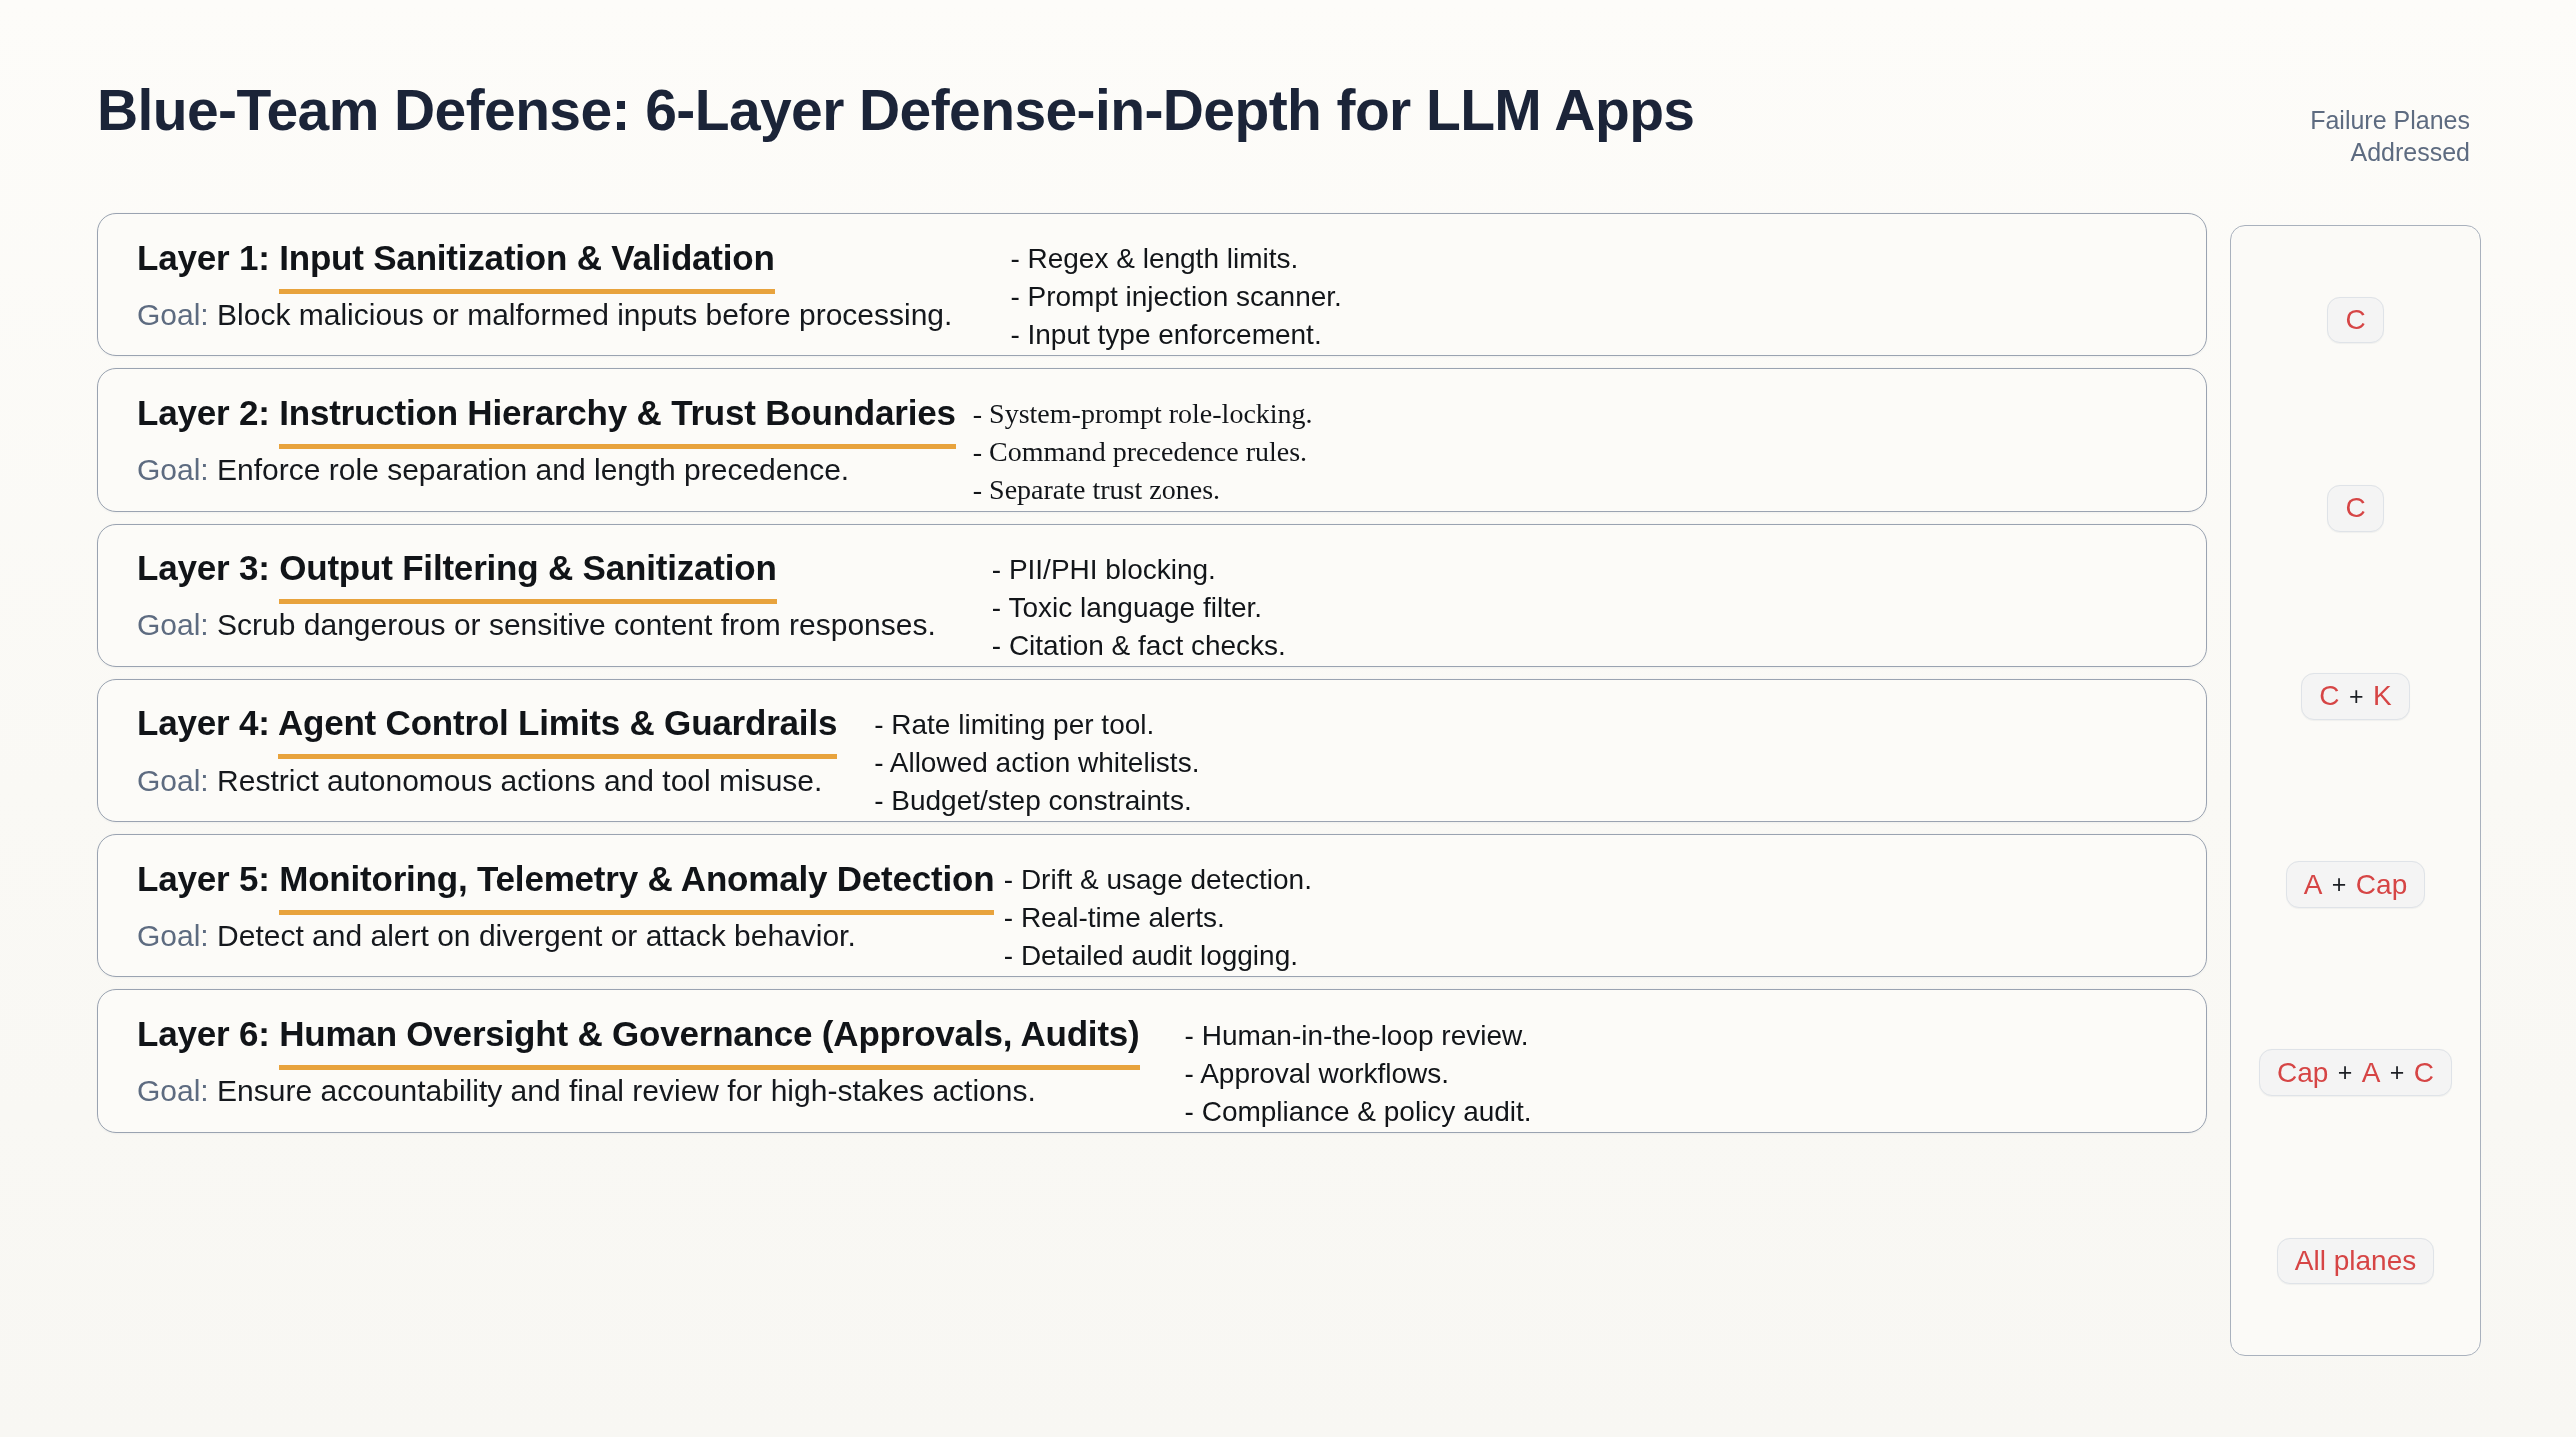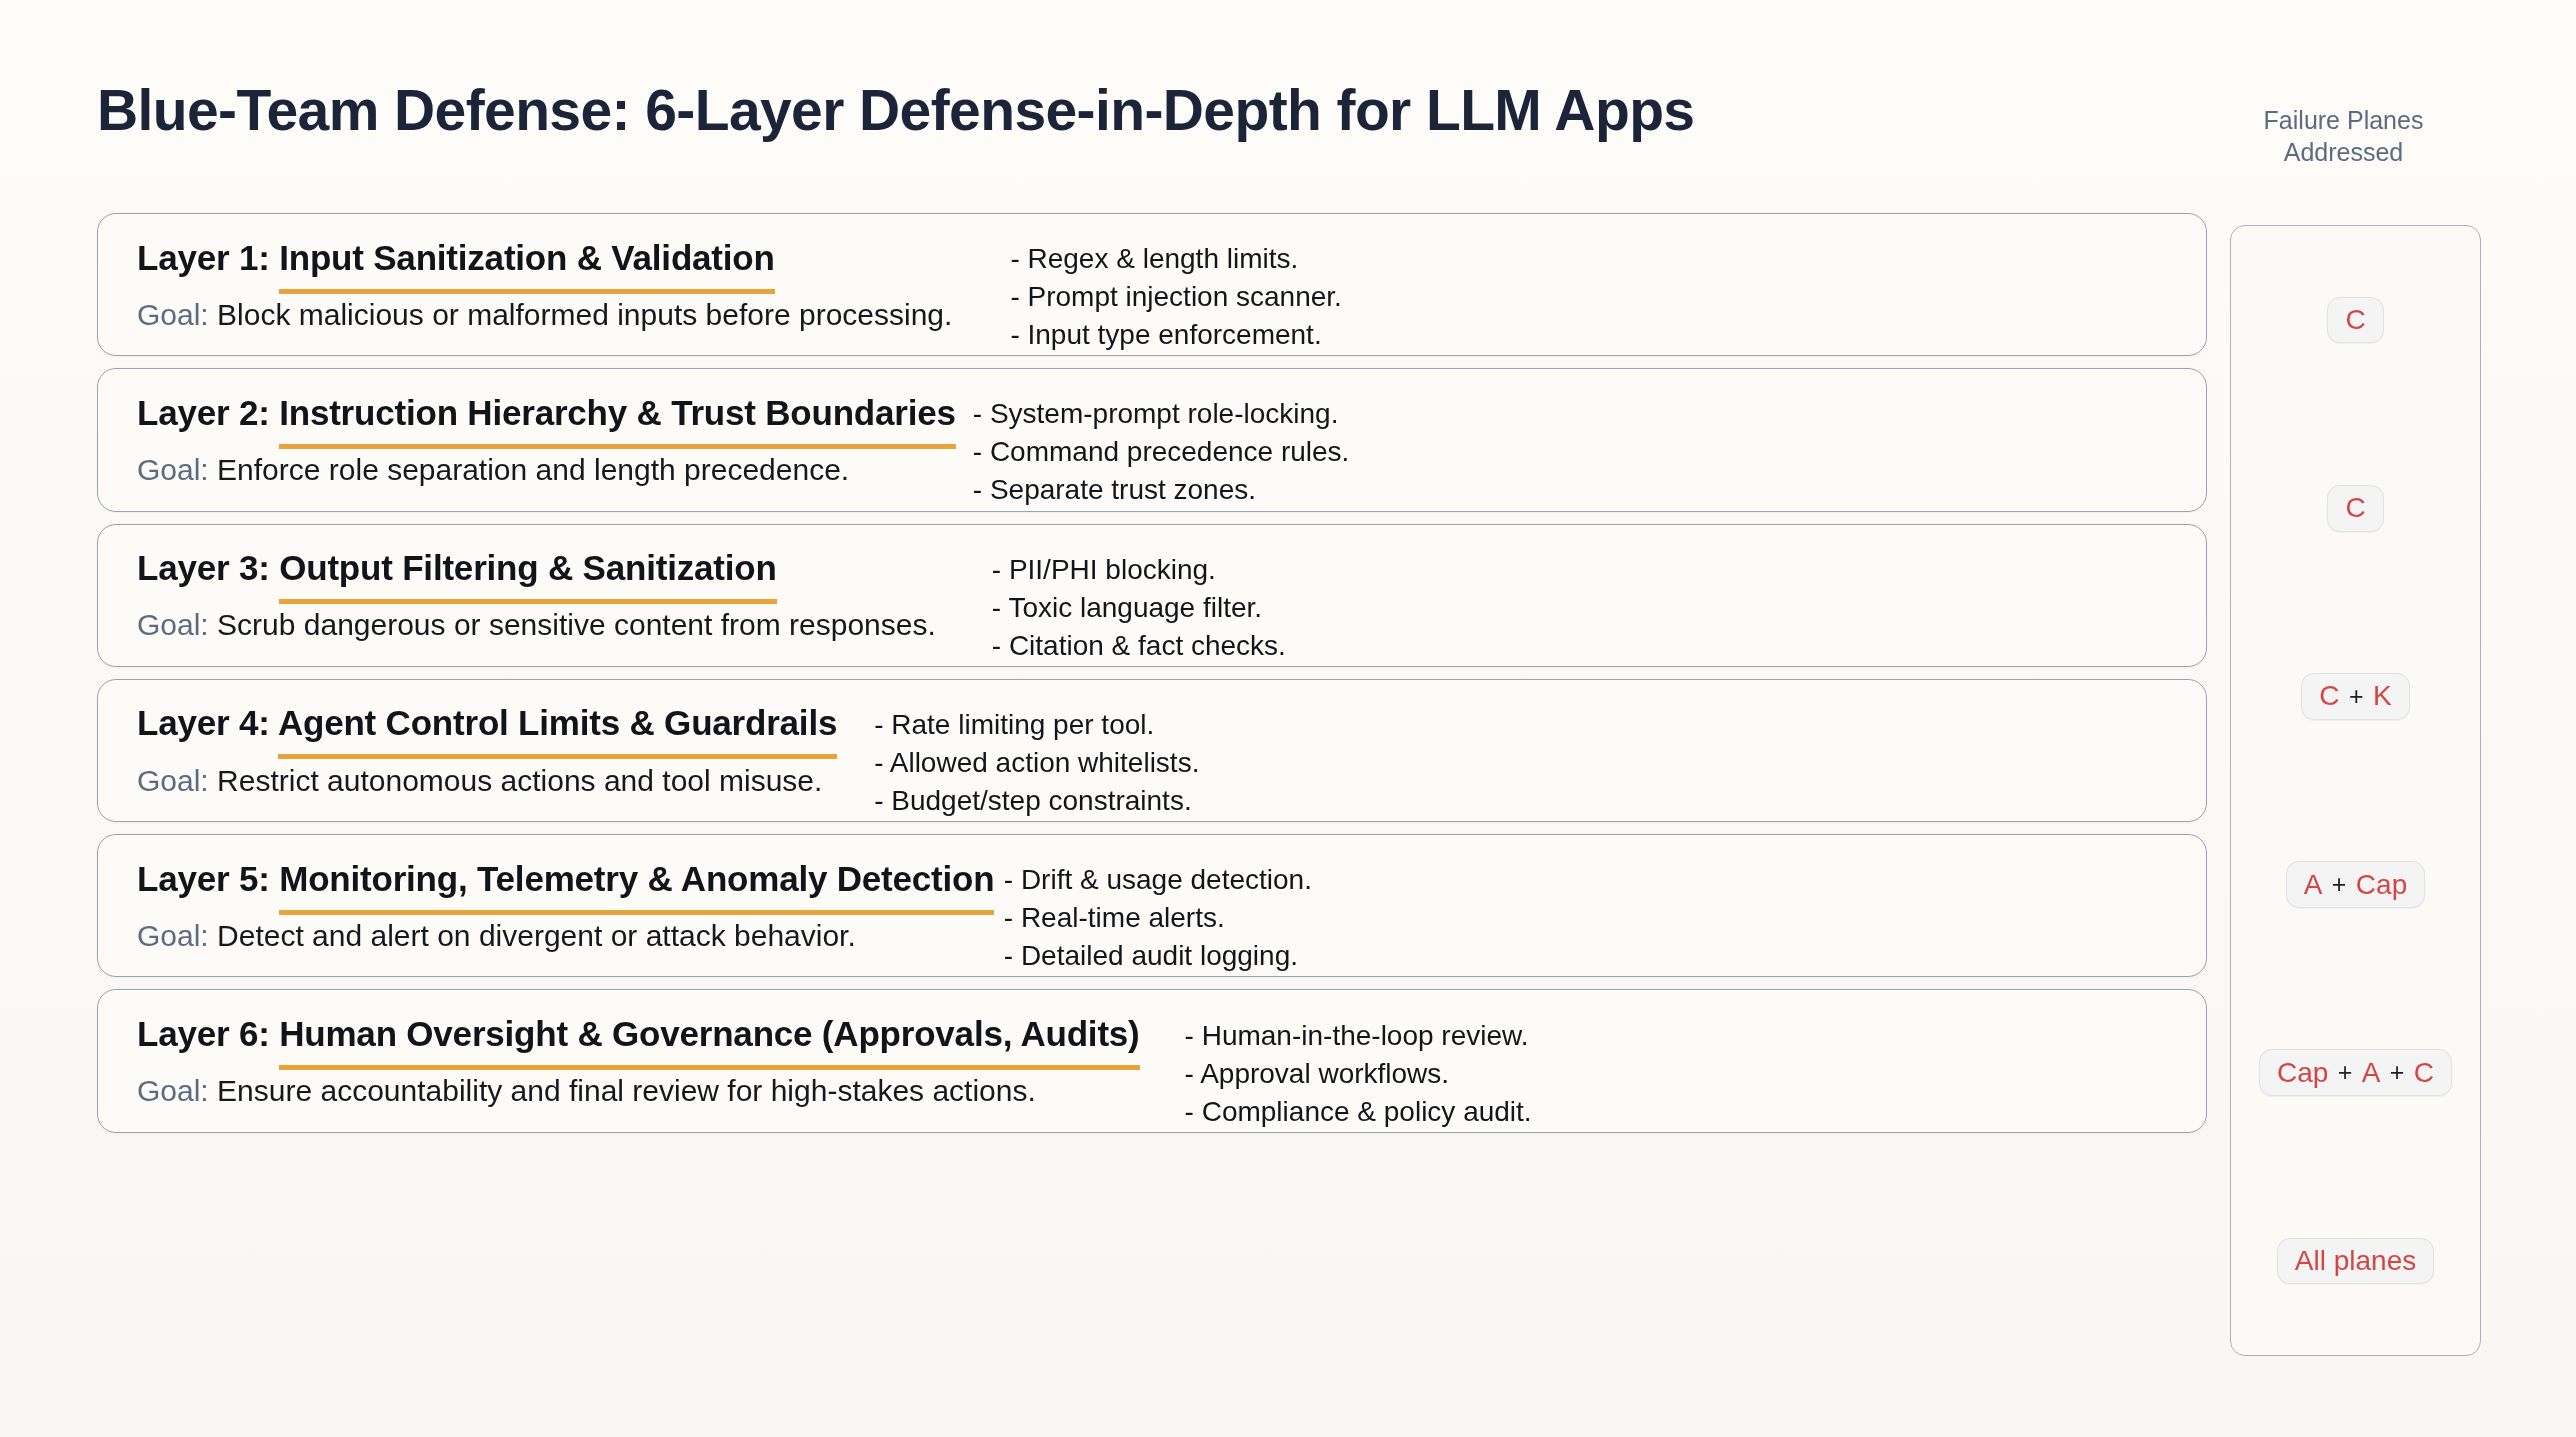--- a/index.html
+++ b/index.html
@@ -44,21 +44,21 @@
     white-space: nowrap;
     text-shadow: 0 0.9px 0 rgba(255,255,255,0.6);
     text-align: right;
   }
 
   .failure-head {
     position: absolute;
     left: 2217px;
     top: 105px;
     width: 253px;
-    text-align: center;
+    text-align: right;
     font-size: 25px;
     line-height: 1.26;
     color: #5d6b80;
     font-weight: normal;
   }
 
   
   .layers-col {
     position: absolute;
     left: 97px;
@@ -123,21 +123,21 @@
     padding: 0;
     font-size: 28px;
     color: #121519;
     line-height: 1.36;
     white-space: nowrap;
   }
   .bullets li { padding: 0; }
 
   
   .r1 .right { padding-left: 58px; }
-  .r2 .right { padding-left: 17px; }
+  .r2 .right { padding-left: 17px; font-family: Liberation Serif, serif; }
   .r3 .right { padding-left: 56px; }
   .r4 .right { padding-left: 37px; }
   .r5 .right { padding-left: 9.4px; }
   .r6 .right { padding-left: 45px; }
 
   
   .planes-panel {
     position: absolute;
     left: 2230px;
     top: 225px;

